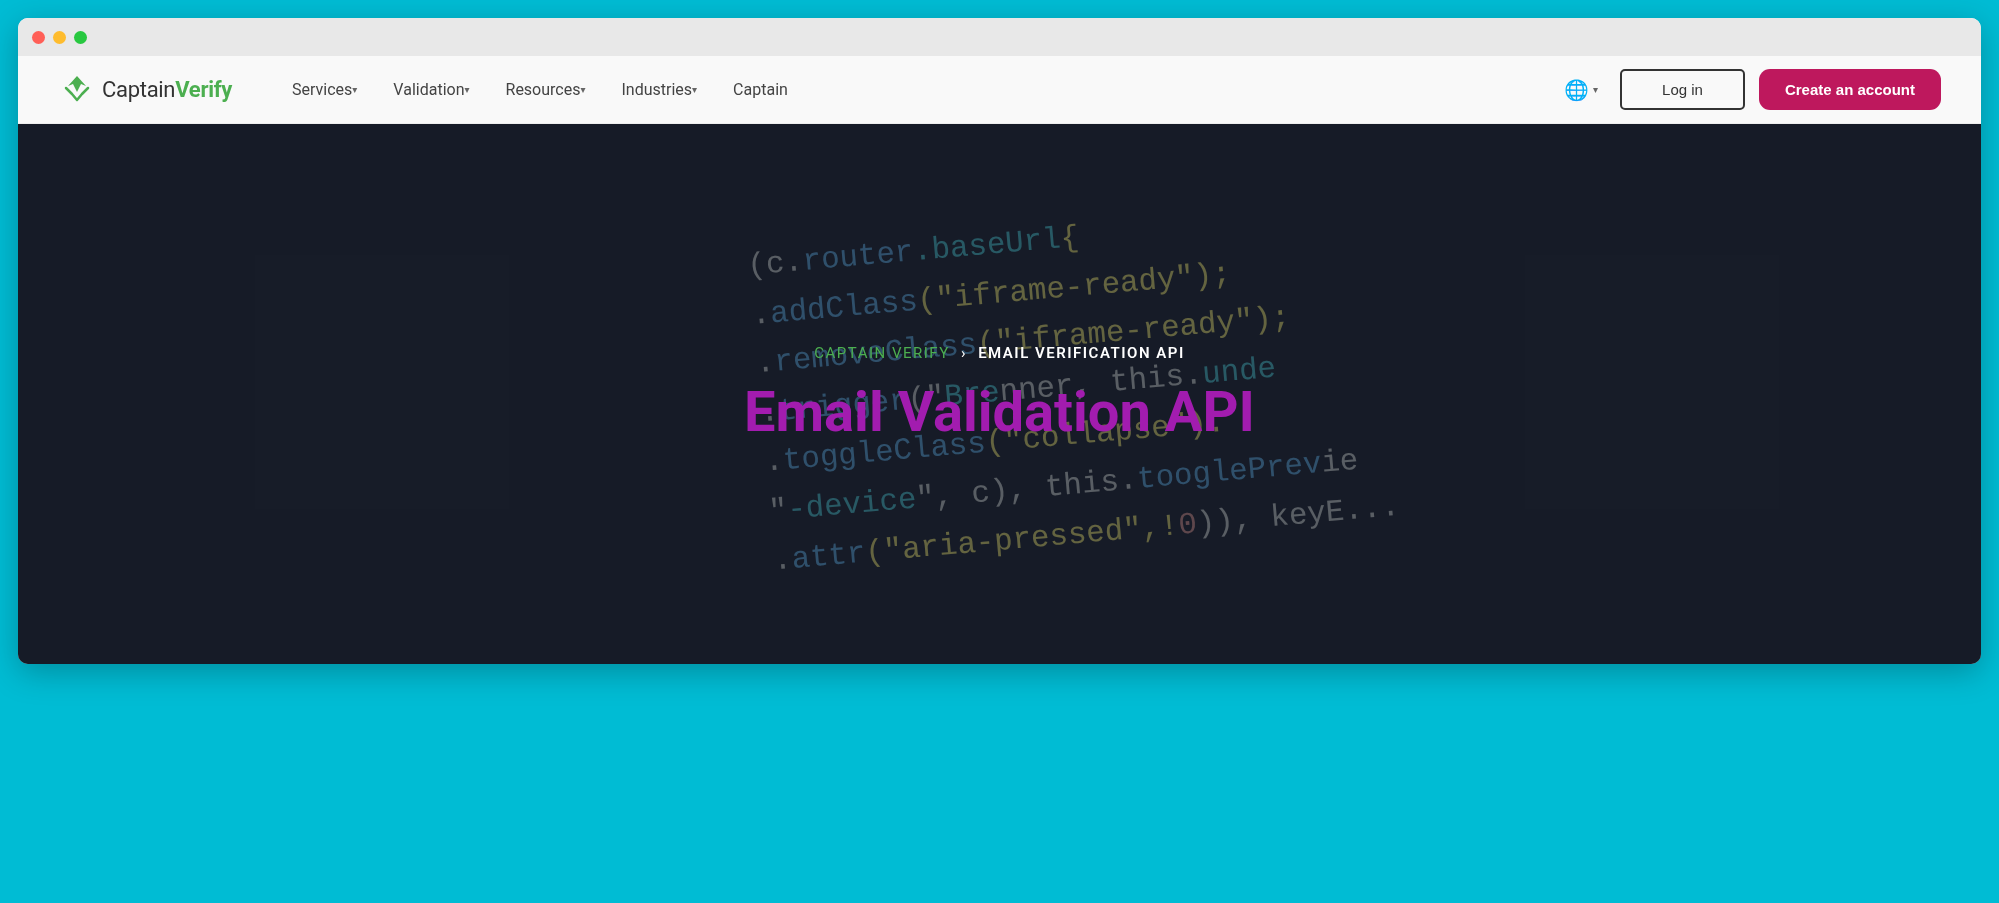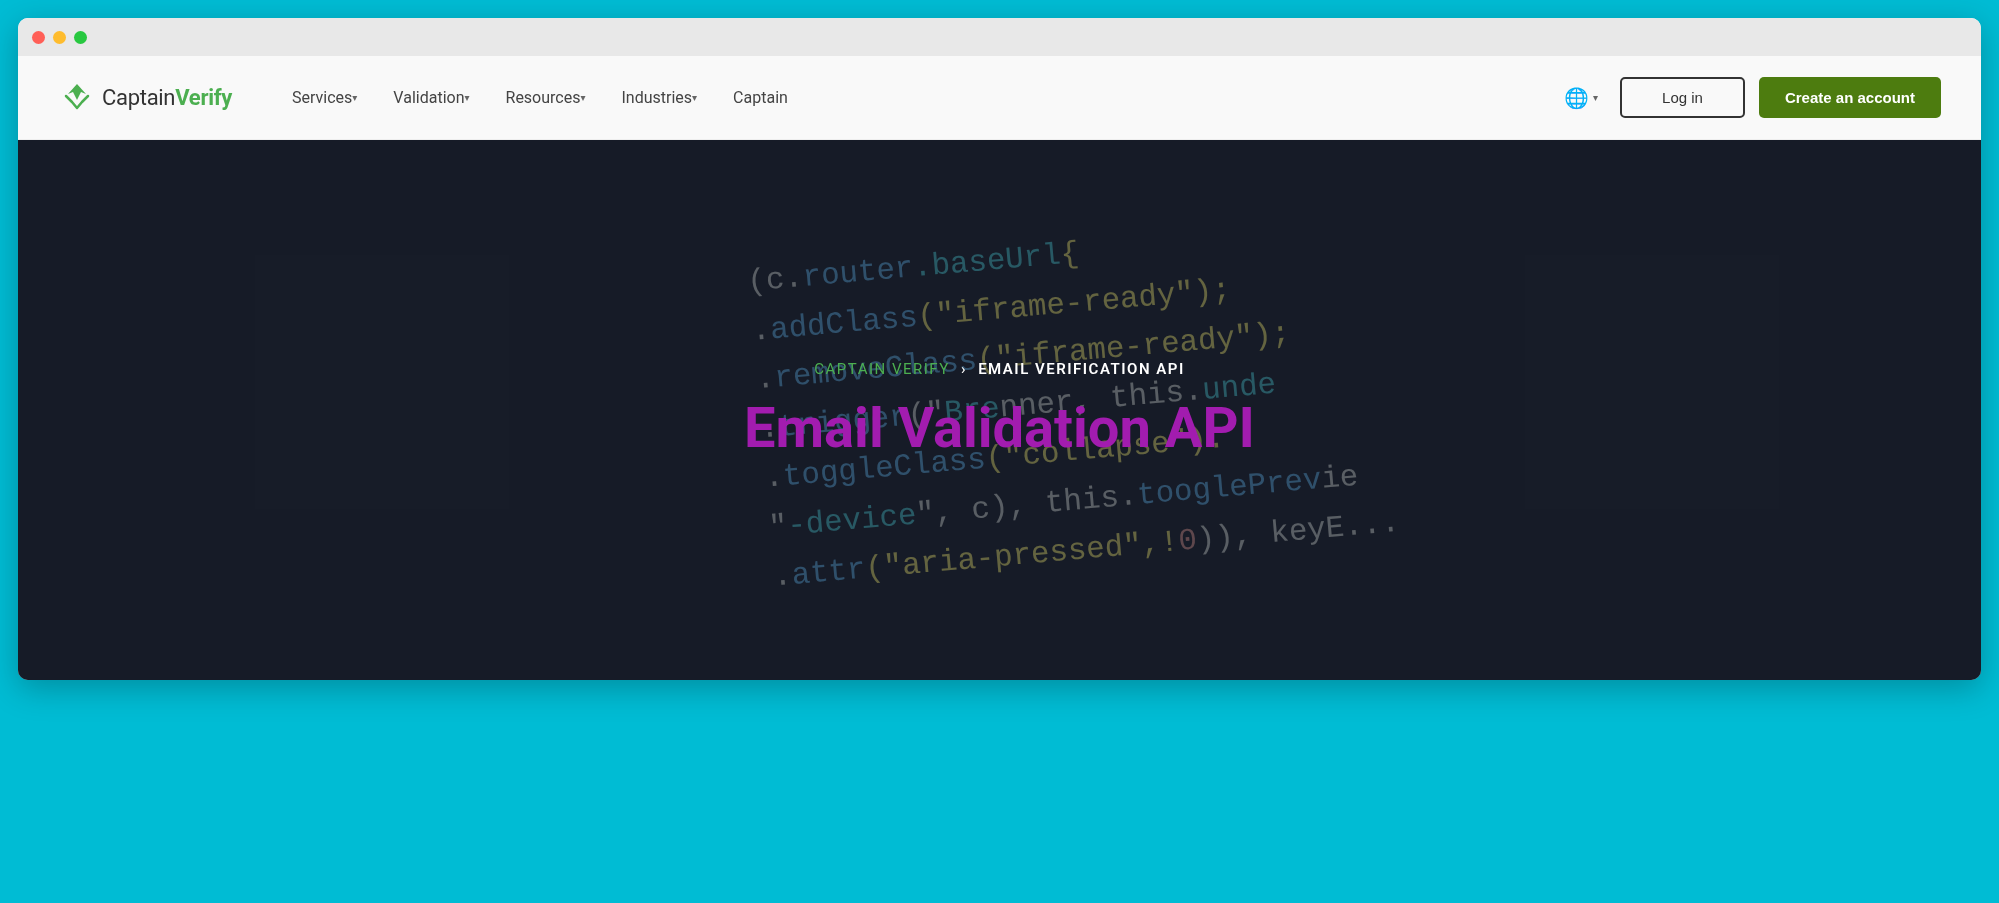--- a/index.html
+++ b/index.html
@@ -32,21 +32,21 @@
       height: 13px;
       border-radius: 50%;
     }
     .traffic-light.red { background: #ff5f57; }
     .traffic-light.yellow { background: #febc2e; }
     .traffic-light.green { background: #28c840; }
 
     
     .navbar {
       background: #f9f9f9;
-      height: 84px;
+      height: 68px;
       display: flex;
       align-items: center;
       padding: 0 40px;
       border-bottom: 1px solid #eee;
     }
 
     .nav-logo {
       display: flex;
       align-items: center;
       gap: 6px;
@@ -121,26 +121,26 @@
       color: #333;
       font-size: 15px;
       font-weight: 500;
       border-radius: 5px;
       cursor: pointer;
       white-space: nowrap;
     }
 
     .btn-create {
       padding: 12px 26px;
-      background: #4d7c0f;
+      background: #be185d;
       color: #fff;
       font-size: 15px;
       font-weight: 600;
       border: none;
-      border-radius: 5px;
+      border-radius: 11px;
       cursor: pointer;
       white-space: nowrap;
     }
 
     
     .hero {
       position: relative;
       height: 540px;
       overflow: hidden;
       display: flex;

